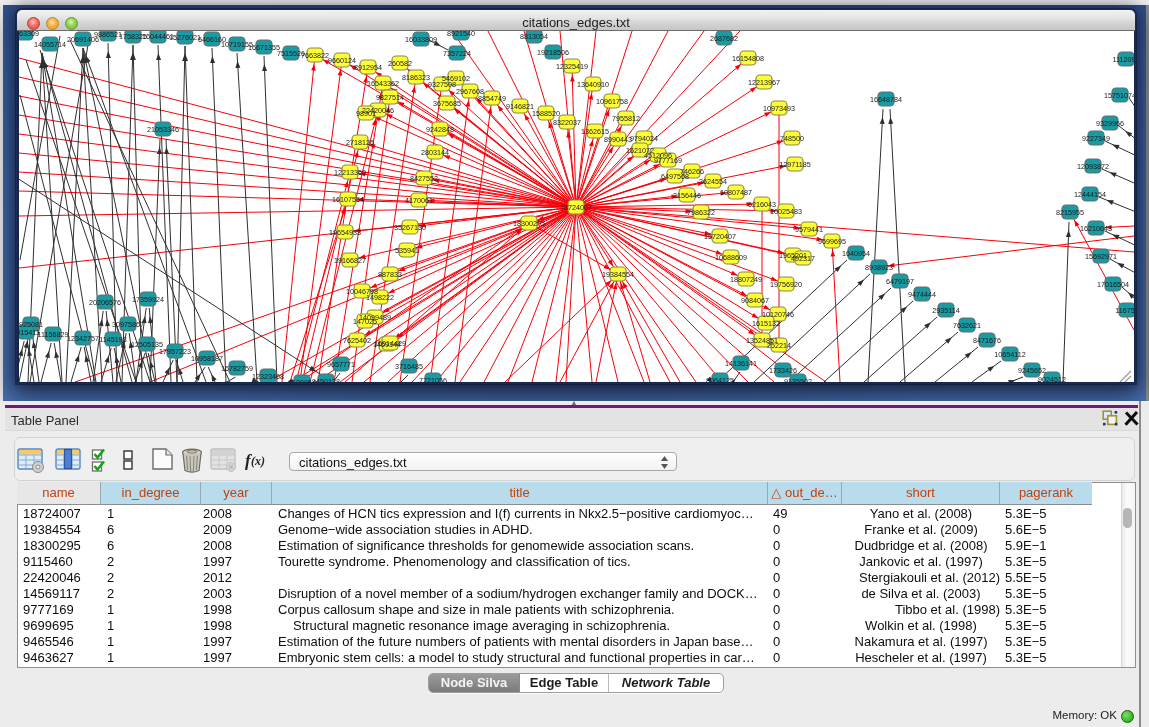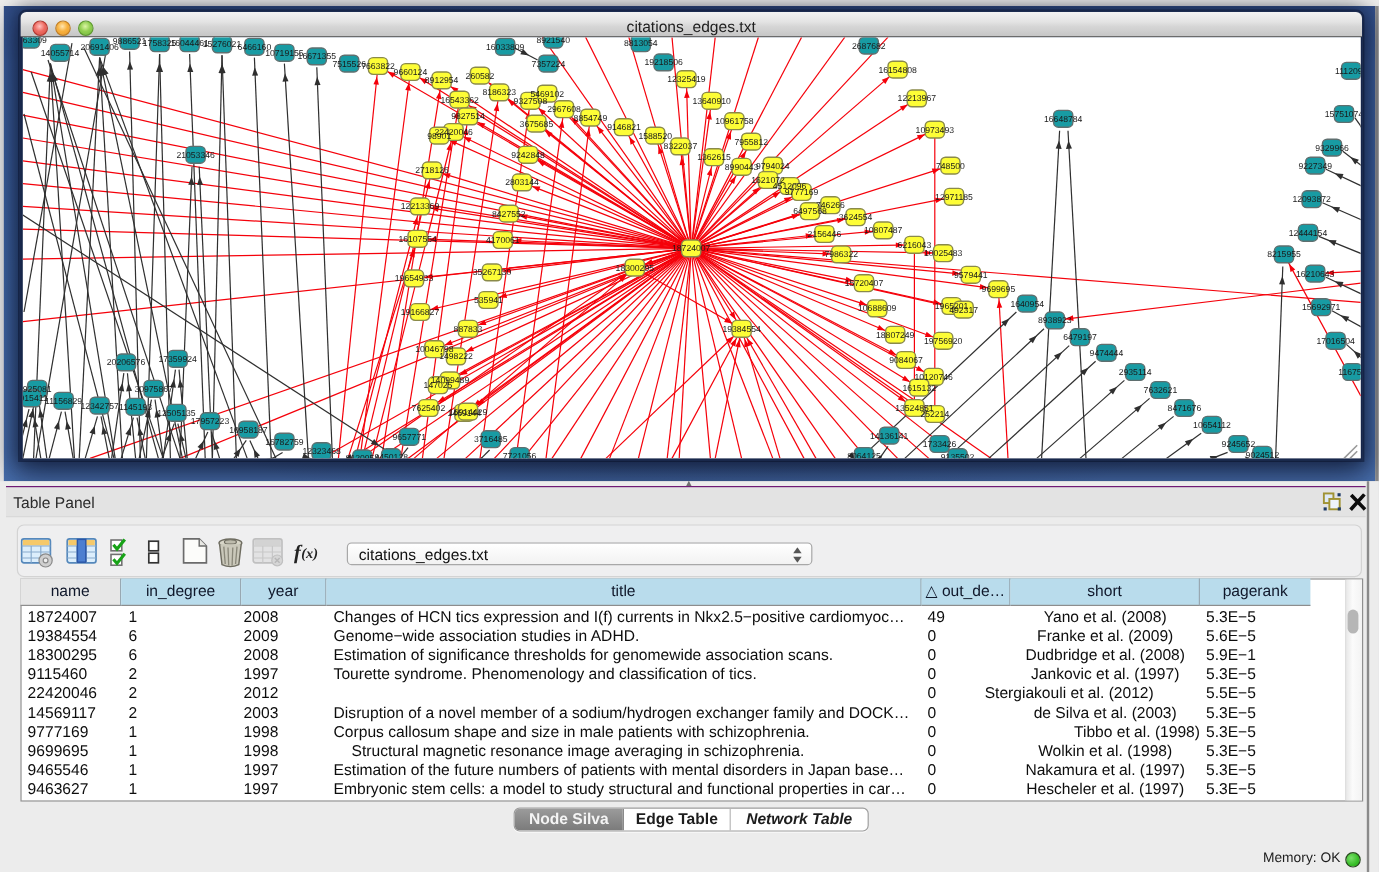--- a/index.html
+++ b/index.html
@@ -20,34 +20,34 @@
 .light { position:absolute; top:7px; width:13px; height:13px; border-radius:50%; }
 #l1 { left:10px; background:radial-gradient(circle at 5px 4px,#ffc2c0,#ee6d64 45%,#d94c40); border:1px solid #b23a32;}
 #l2 { left:29px; background:radial-gradient(circle at 5px 4px,#ffe6b0,#f7b13f 45%,#e99b2c); border:1px solid #c07e24;}
 #l3 { left:48px; background:radial-gradient(circle at 5px 4px,#dcf5a5,#93d052 45%,#6fb73a); border:1px solid #5e9a2e;}
 #wtitle { left:0; right:0; top:4.5px; text-align:center; font-size:13px; color:#1e1e1e; }
 #canvas { left:1.5px; top:21px; width:1115px; height:351px; background:#fff; overflow:hidden; }
 
 #panel { left:0; top:401px; width:1149px; height:326px; background:#ececec; }
 #grip { left:567px; top:0px; width:14px; height:5px; color:#707070; font-size:9px; line-height:5px; text-align:center;}
 #ptitle { left:5px; top:4px; width:1133px; height:26px; background:#e3e3e3;
-  border-top:1px solid #701a75; border-bottom:1px solid #d9d9d9; }
+  border-top:3px solid #701a75; border-bottom:1px solid #d9d9d9; }
 #ptitle span { position:absolute; left:6px; top:5px; font-size:13px; color:#2b2b2b; }
 #flicon { left:1102px; top:410px; width:16px; height:16px; }
 #xicon { left:1124px; top:411px; width:15px; height:15px; }
 #toolbar { left:14px; top:437px; width:1121px; height:44px; background:#efeff0;
   border:1px solid #d3d3d3; border-radius:6px; }
 #dropdown { left:289px; top:452px; width:388px; height:19px; background:linear-gradient(180deg,#ffffff,#f2f2f2);
   border:1px solid #a8a8a8; border-radius:4px; }
 #dropdown span { position:absolute; left:9px; top:2px; font-size:13px; color:#111; }
 
 #tbl { left:17px; top:482px; width:1119px; height:186px; background:#fff;
   border:1px solid #8f8f8f; }
 .hc { position:absolute; top:482px; height:23px; background:#b9dcec; border-right:1px solid #98a8b2;
-  border-bottom:1px solid #8d8d8d; font-size:13px; color:#0f172a; text-align:center; line-height:22px; }
+  border-bottom:1px solid #8d8d8d; font-size:13px; color:#c2410c; text-align:center; line-height:22px; }
 .trow { position:absolute; left:17px; width:1100px; height:16px; font-size:13px; color:#0d0d0d; }
 .trow span { position:absolute; top:0; white-space:nowrap; line-height:16px; }
 #scrolltrack { left:1121px; top:483px; width:14px; height:184px;
   background:linear-gradient(90deg,#e9e9e9,#fbfbfb 40%,#f3f3f3); border-left:1px solid #d8d8d8; }
 #scrollthumb { left:1123px; top:508px; width:9px; height:20px; background:#b6b6b6; border-radius:5px; }
 
 #tabs { left:428px; top:673px; width:296px; height:20px; border:1px solid #9e9e9e; border-radius:5px;
   background:#fff; box-shadow:0 1px 0 rgba(255,255,255,.7); }
 .tab { position:absolute; height:18px; font-size:13px; font-weight:bold; color:#1d1d1d;
   text-align:center; line-height:18px; }
@@ -870,21 +870,21 @@
 <span style="left:261px">Tourette syndrome. Phenomenology and classification of tics.</span>
       <span style="left:756px">0</span>
 <span style="left:825px;width:158px;text-align:center">Jankovic et al. (1997)</span>
       <span style="left:988px">5.3E−5</span>
     </div>
 <div class="trow" style="top:570px">
 <span style="left:6px">22420046</span>
       <span style="left:90px">2</span>
       <span style="left:186px">2012</span>
       <span style="left:756px">0</span>
-<span style="left:795px;width:158px;text-align:center">Stergiakouli et al. (2012)</span>
+<span style="left:825px;width:158px;text-align:right">Stergiakouli et al. (2012)</span>
       <span style="left:988px">5.5E−5</span>
     </div>
 <div class="trow" style="top:586px">
 <span style="left:6px">14569117</span>
       <span style="left:90px">2</span>
       <span style="left:186px">2003</span>
 <span style="left:261px">Disruption of a novel member of a sodium/hydrogen exchanger family and DOCK…</span>
       <span style="left:756px">0</span>
 <span style="left:825px;width:158px;text-align:center">de Silva et al. (2003)</span>
       <span style="left:988px">5.3E−5</span>

